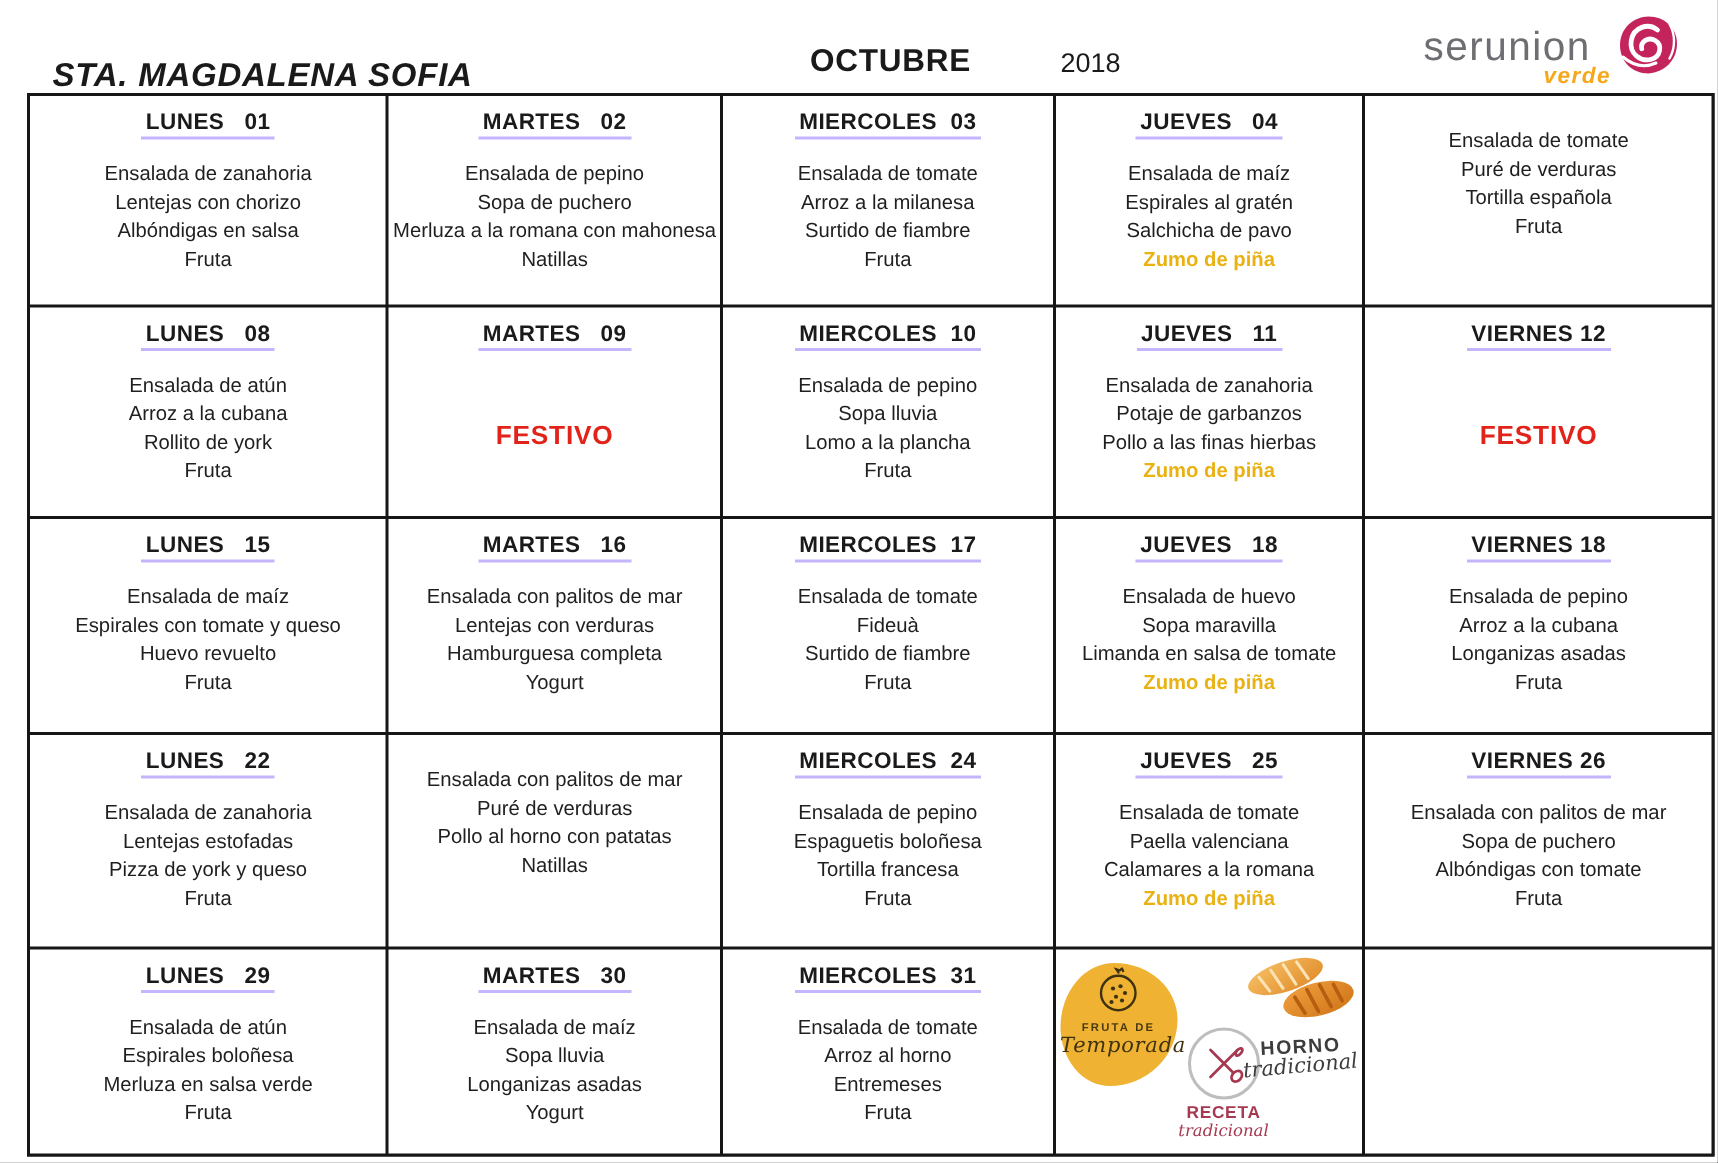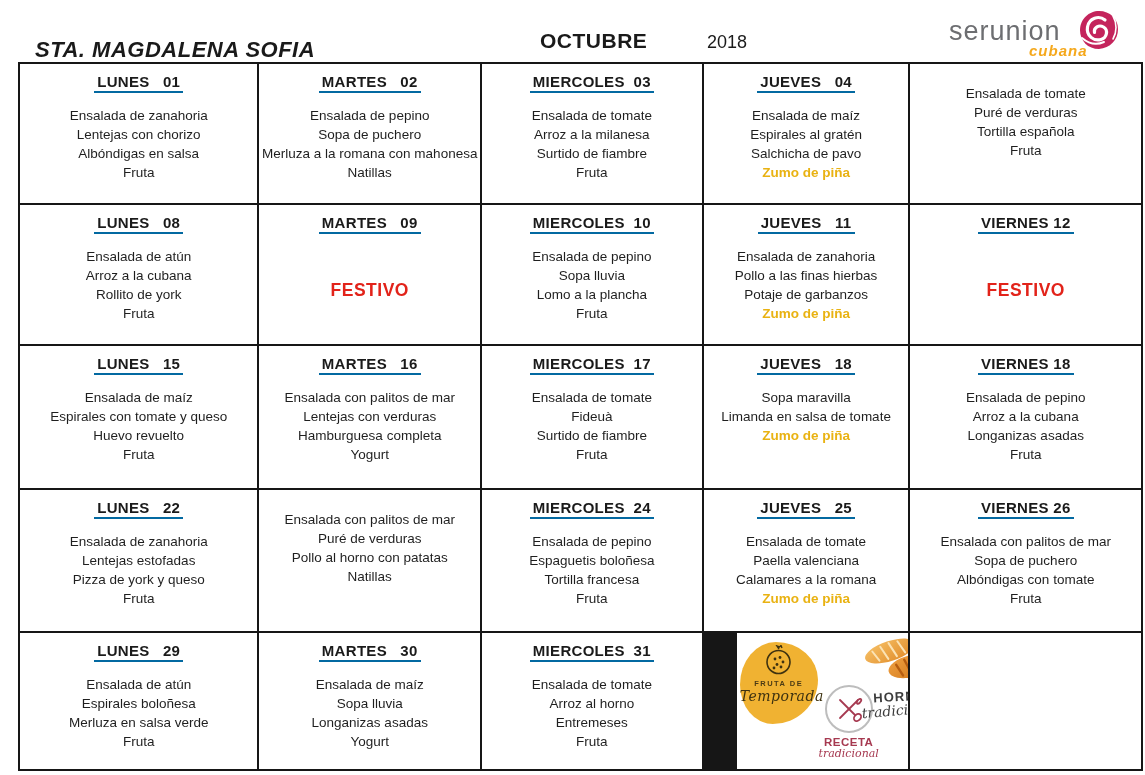--- a/index.html
+++ b/index.html
@@ -35,28 +35,28 @@
     position:absolute;left:18px;top:62px;width:1121px;height:705px;
     display:grid;
     grid-template-columns:240fr 223fr 222fr 207fr 233fr;
     grid-template-rows:141fr 142fr 144fr 144fr 138fr;
     gap:2px;background:#161616;border:2.5px solid #161616;
   }
   .cell{background:#ffffff;text-align:center;padding-top:7px;position:relative;overflow:hidden;}
   .day-header{margin-top:2px;}
   .day-label{
     display:inline-block;font-size:15px;font-weight:bold;letter-spacing:.3px;
-    border-bottom:2px solid #0369a1;padding:0 3px 1px 3px;white-space:pre;
+    border-bottom:2px solid #c4b5fd;padding:0 3px 1px 3px;white-space:pre;
   }
   .items{margin-top:13px;}
   .item{font-size:13.5px;line-height:19px;color:#1f1f1f;}
   .item.gold{font-weight:bold;}
   .festivo{margin-top:46px;font-size:17.5px;font-weight:bold;letter-spacing:.5px;}
   
-  .stamps-cell{padding:16px;margin-left:33px;}
+  .stamps-cell{padding:16px;}
   .stamp-blob{
     position:absolute;left:3px;top:9px;width:78px;height:82px;
     background:#f0b232;border-radius:46% 54% 58% 42% / 52% 46% 54% 48%;
     text-align:center;
   }
   .blob-fruit-icon{margin-top:3px;}
   .blob-line1{font-size:7.5px;letter-spacing:1.5px;color:#4a3a14;font-weight:bold;margin-top:-2px;}
   .blob-line2{font-family:"DejaVu Serif",serif;font-style:italic;font-size:14px;color:#3e3210;margin-top:0px;letter-spacing:.5px;}
   .stamp-receta{position:absolute;left:80px;top:52px;width:64px;text-align:center;}
   .receta-circle{
@@ -73,21 +73,21 @@
 <body>
 
 <div class="page">
 
   <div class="school-title">STA. MAGDALENA SOFIA</div>
   <div class="month-title">OCTUBRE</div>
   <div class="year-label">2018</div>
 
   <div class="logo">
     <div class="logo-brand">serunion</div>
-    <div class="logo-sub">cubana</div>
+    <div class="logo-sub">verde</div>
     <svg class="logo-rose" width="44" height="44" viewBox="0 0 44 44">
       <path d="M22 3 C33 3 41 11 41 21 C41 32 33 40 22 41 C11 41 3 33 3 22 C3 11 12 3 22 3 Z" fill="#c4245c"></path>
       <path d="M28 12 C22 7 12 10 10.5 19 C9 28 17 33.5 24 31.5 C30 29.8 31.5 22 26.5 19 C22 16.4 16.5 19.5 17.5 24.5" fill="none" stroke="#ffffff" stroke-width="3.2" stroke-linecap="round"></path>
       <path d="M5 30 C12 36 20 37 27 34" fill="none" stroke="#ffffff" stroke-width="2" stroke-linecap="round"></path>
       <path d="M36 8 C40 15 40 24 36 31" fill="none" stroke="#ffffff" stroke-width="1.6" stroke-linecap="round"></path>
     </svg>
   </div>
 
   <div class="menu-grid" id="menu-grid">
       <div class="cell">
@@ -153,22 +153,22 @@
           <div class="item">Ensalada de pepino</div>
           <div class="item">Sopa lluvia</div>
           <div class="item">Lomo a la plancha</div>
           <div class="item">Fruta</div>
         </div>
       </div>
       <div class="cell">
         <div class="day-header"><span class="day-label">JUEVES   11</span></div>
         <div class="items">
           <div class="item">Ensalada de zanahoria</div>
+          <div class="item">Potaje de garbanzos</div>
           <div class="item">Pollo a las finas hierbas</div>
-          <div class="item">Potaje de garbanzos</div>
           <div class="item gold" style="color: rgb(233, 178, 18);">Zumo de piña</div>
         </div>
       </div>
       <div class="cell">
         <div class="day-header"><span class="day-label">VIERNES 12</span></div>
         <div class="festivo" style="color: rgb(226, 35, 26);">FESTIVO</div>
       </div>
       <div class="cell">
         <div class="day-header"><span class="day-label">LUNES   15</span></div>
         <div class="items">
@@ -192,20 +192,21 @@
         <div class="items">
           <div class="item">Ensalada de tomate</div>
           <div class="item">Fideuà</div>
           <div class="item">Surtido de fiambre</div>
           <div class="item">Fruta</div>
         </div>
       </div>
       <div class="cell">
         <div class="day-header"><span class="day-label">JUEVES   18</span></div>
         <div class="items">
+          <div class="item">Ensalada de huevo</div>
           <div class="item">Sopa maravilla</div>
           <div class="item">Limanda en salsa de tomate</div>
           <div class="item gold" style="color: rgb(233, 178, 18);">Zumo de piña</div>
         </div>
       </div>
       <div class="cell">
         <div class="day-header"><span class="day-label">VIERNES 18</span></div>
         <div class="items">
           <div class="item">Ensalada de pepino</div>
           <div class="item">Arroz a la cubana</div>

